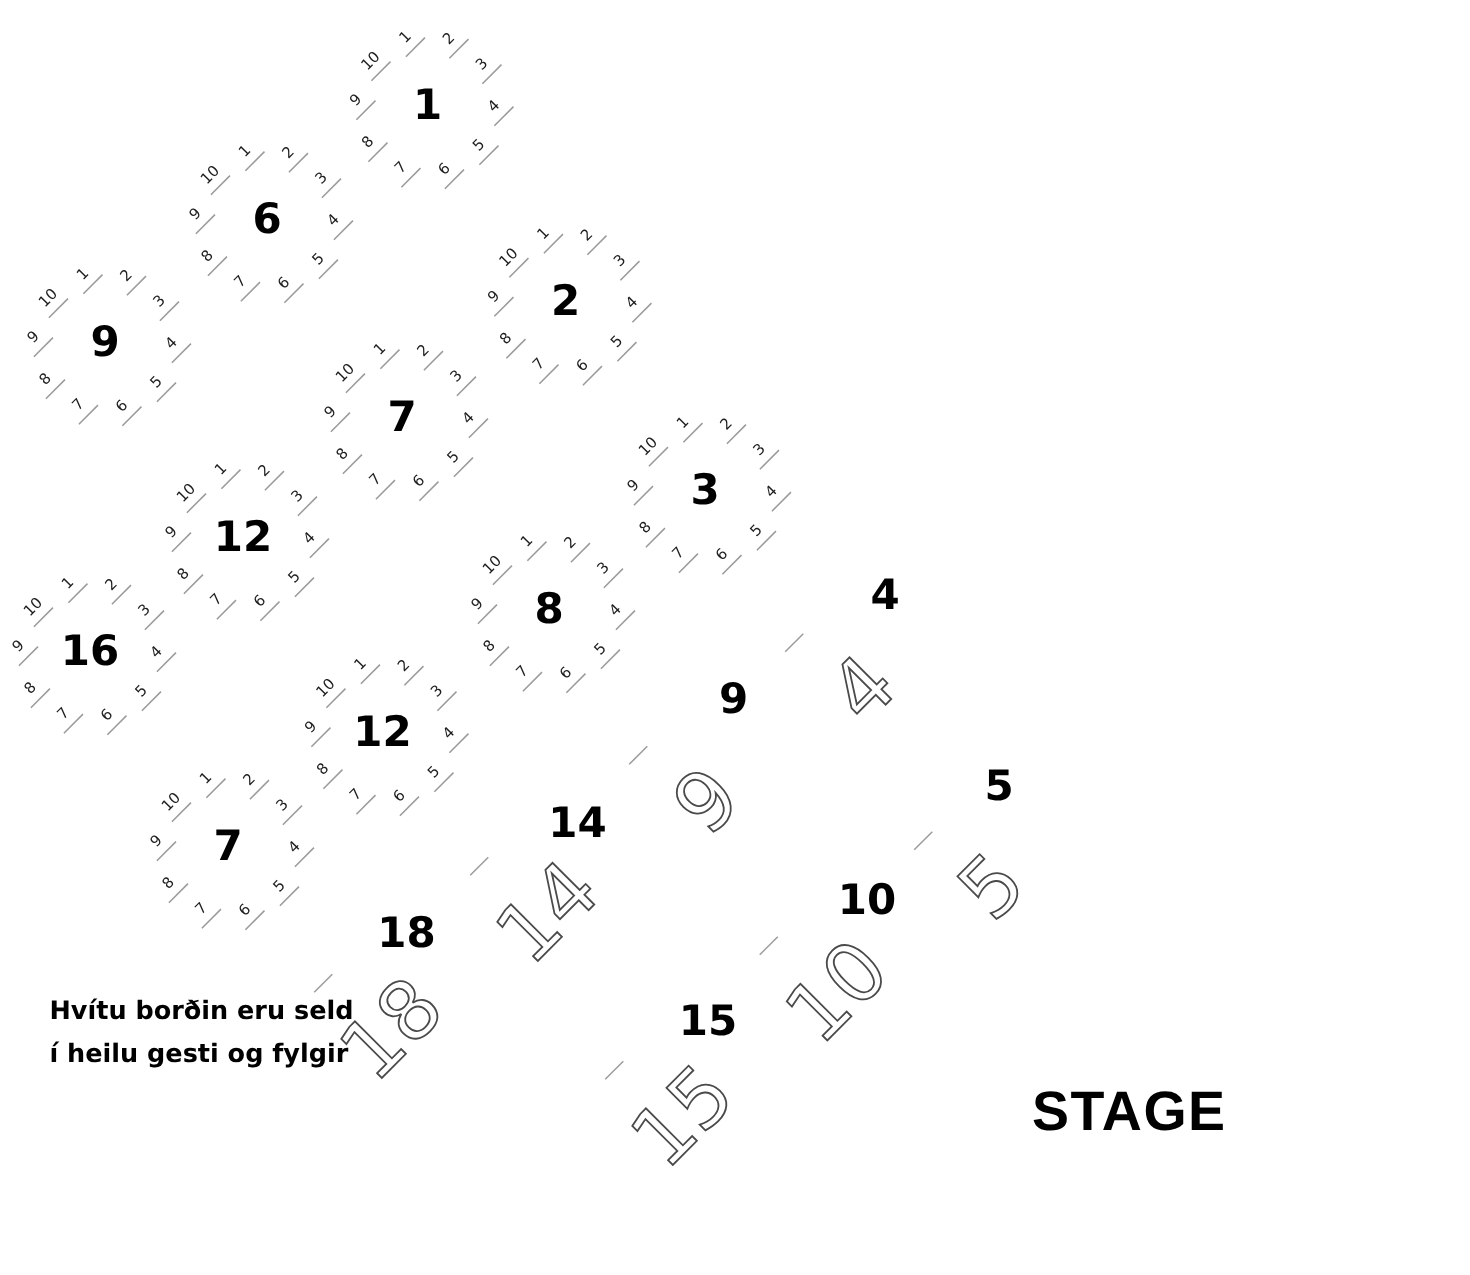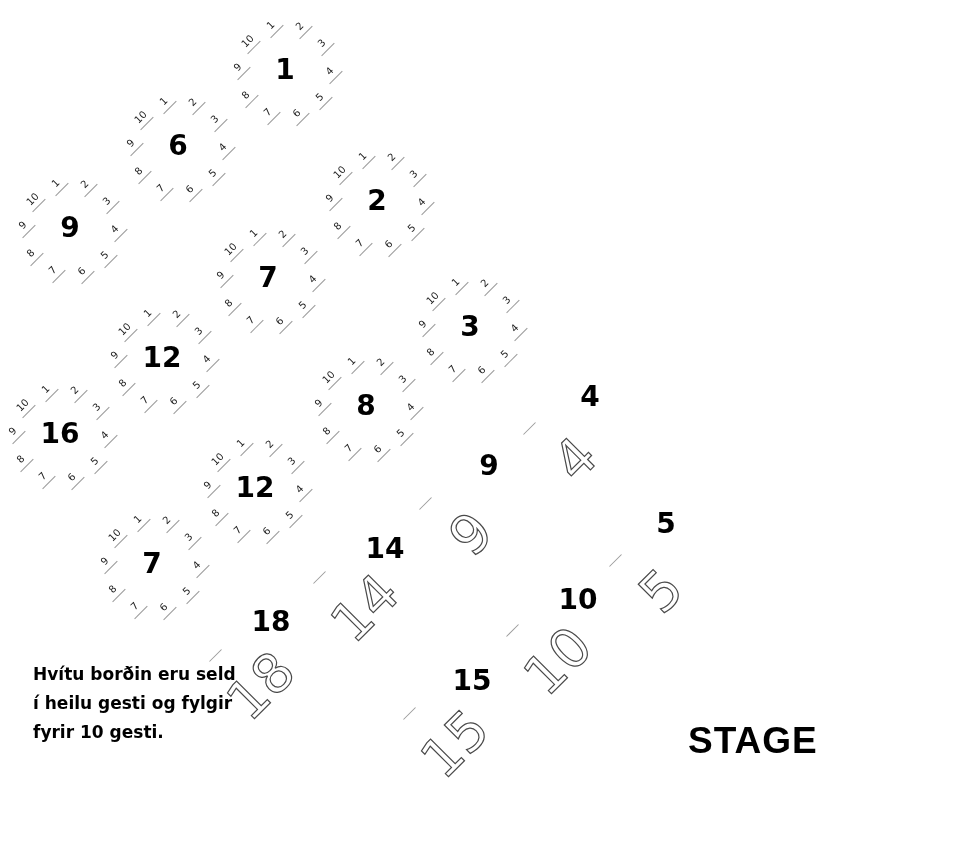--- a/index.html
+++ b/index.html
@@ -233,17 +233,16 @@
         <svg class="bignum-svg" viewBox="-70 -70 140 140" style="left: 385px; top: 674px;">
           <text transform="rotate(-45)" text-anchor="middle" dominant-baseline="central">15</text>
         </svg>
         <div class="tick" style="left: 401px; top: 713px;"></div>
       </div>
     </div>
 
   <div class="notice">
     <div>Hvítu borðin eru seld</div>
     <div>í heilu gesti og fylgir</div>
-    <div>fyrir 10 gesti.</div>
   </div>
 
   <div class="stage">STAGE</div>
 </div>
 
 </body></html>

